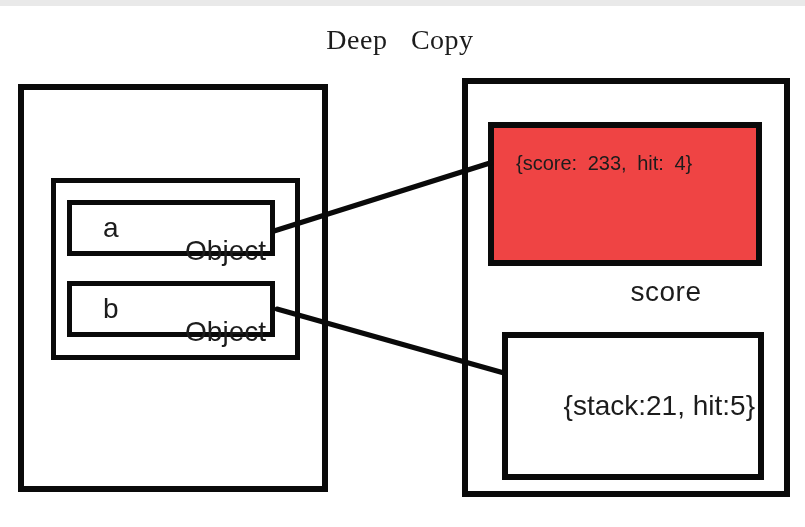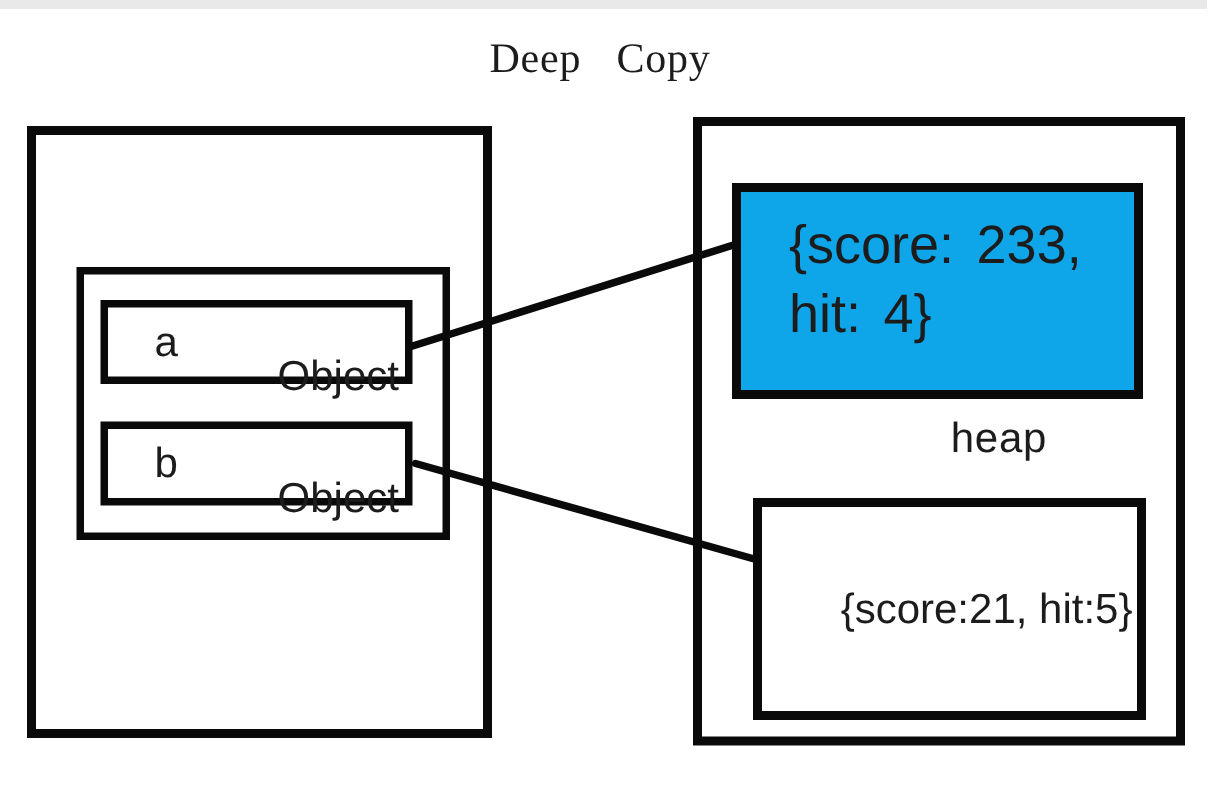--- a/index.html
+++ b/index.html
@@ -71,25 +71,25 @@
     left: 462px; top: 78px;
     width: 328px; height: 419px;
     border: 6px solid #0a0a0a;
     background: #ffffff;
   }
   .heap-obj-1 {
     position: absolute;
     left: 488px; top: 122px;
     width: 274px; height: 144px;
     border: 6px solid #0a0a0a;
-    padding: 12px 6px 0 32px;
-    font-size: 36px;
+    padding: 12px 6px 0 22px;
+    font-size: 20px;
     line-height: 46px;
     word-spacing: 5px;
-    background: #0ea5e9;
+    background: #ef4444;
   }
   .heap-label {
     position: absolute;
     left: 600px; top: 276px;
     width: 132px;
     text-align: center;
     font-size: 28px;
     letter-spacing: 0.5px;
   }
   .heap-obj-2 {
@@ -132,22 +132,22 @@
   <div class="var-row row-b">
     <span class="var-name">b</span>
     <span class="var-value">Object</span>
   </div>
 
 
   <div class="heap-box"></div>
 
   <div class="heap-obj-1">{score: 233, hit: 4}</div>
 
-  <div class="heap-label">heap</div>
+  <div class="heap-label">score</div>
 
-  <div class="heap-obj-2">{score:21, hit:5}</div>
+  <div class="heap-obj-2">{stack:21, hit:5}</div>
 
   <svg class="connectors" viewBox="0 0 805 527" xmlns="http://www.w3.org/2000/svg">
     <line x1="274" y1="231" x2="490" y2="163" stroke="#0a0a0a" stroke-width="5" stroke-linecap="round"></line>
     <line x1="277" y1="309" x2="504" y2="373" stroke="#0a0a0a" stroke-width="5" stroke-linecap="round"></line>
   </svg>
 
 </div>
 
 </body></html>

